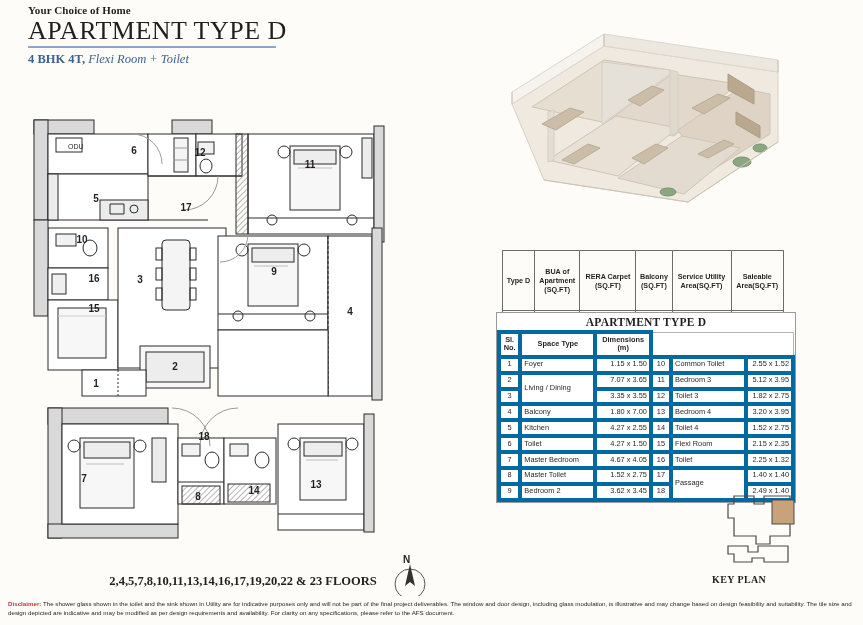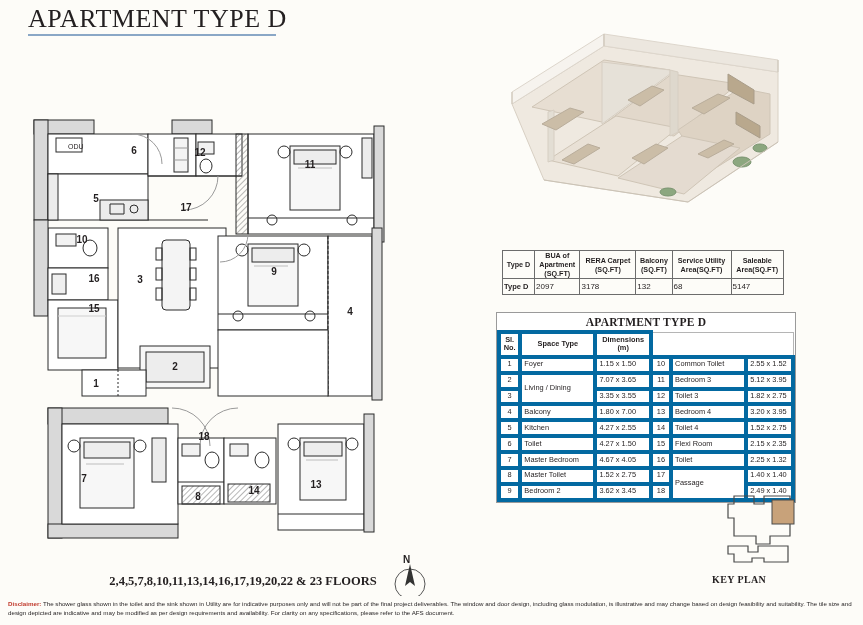--- a/index.html
+++ b/index.html
@@ -48,21 +48,21 @@
 
   
   .render { position:absolute; left:492px; top:12px; width:352px; height:222px; }
 
   
   .spec { position:absolute; left:502px; top:250px; width:282px; }
   table { border-collapse: collapse; }
   .spec table { width:282px; }
   .spec th, .spec td {
     border:1px solid #6c6c6c; vertical-align:middle;
-    font-size:7.2px; color:#231f20; padding:0 1px; line-height:1.25;
+    font-size:7.2px; color:#231f20; padding:16px 1px; line-height:1.25;
   }
   .spec th { font-weight:bold; height:28px; }
   .spec td { height:16px; font-size:8px; }
   .spec td.typ { font-weight:bold; font-size:7.5px; }
 
   
   .areas { position:absolute; left:496px; top:312px; width:300px;
            border:1px solid #9a9a9a; background:#fff; }
   .areas .cap {
     font-family: "Liberation Serif", serif;
@@ -70,21 +70,21 @@
     letter-spacing:.2px;
   }
   .areas table { width:100%; border-collapse:collapse; }
   .areas th, .areas td {
     border:4px solid #0369a1; font-size:7.4px; padding:1.5px 2px;
     color:#231f20; line-height:1.2;
   }
   .areas th { font-weight:bold; text-align:center; }
   .areas td.num { text-align:center; width:20px; }
   .areas td.nm  { text-align:left; }
-  .areas td.dim { text-align:left; }
+  .areas td.dim { text-align:right; }
   .areas col.c1 { width:22px; } .areas col.c2 { width:92px; } .areas col.c3 { width:58px; }
   .areas col.c4 { width:22px; } .areas col.c5 { width:92px; } .areas col.c6 { width:58px; }
 
   
   .keyplan { position:absolute; left:712px; top:488px; width:100px; height:98px; text-align:left; }
   .keyplan .kplabel {
     font-family:"Liberation Serif", serif; font-size:10px; font-weight:bold;
     letter-spacing:.4px; margin-top:2px;
   }
 
@@ -94,22 +94,26 @@
     background:#fdfcf8; padding:3px 8px 0 8px;
     font-size:6.2px; line-height:1.5; color:#231f20;
   }
   .disc b { color:#c0392b; }
   .disc .dtxt { display:block; }
 </style>
 </head>
 <body>
 
 <div class="hdr">
+  <div class="kicker">Your Choice of Home</div>
   <div class="title">APARTMENT TYPE D</div>
   <div class="rule"></div>
+  <div class="sub">
+    <b>4 BHK 4T,</b><span> Flexi Room + Toilet</span>
+  </div>
 </div>
 
 <div class="plan">
 <svg width="390" height="470" viewBox="0 0 390 470" xmlns="http://www.w3.org/2000/svg">
   <defs>
     <pattern id="hatch" width="4" height="4" patternTransform="rotate(45)" patternUnits="userSpaceOnUse">
       <line x1="0" y1="0" x2="0" y2="4" stroke="#6f6f6f" stroke-width="1"></line>
     </pattern>
   </defs>
   <g stroke="#2b2b2b" fill="none" stroke-width="1">

